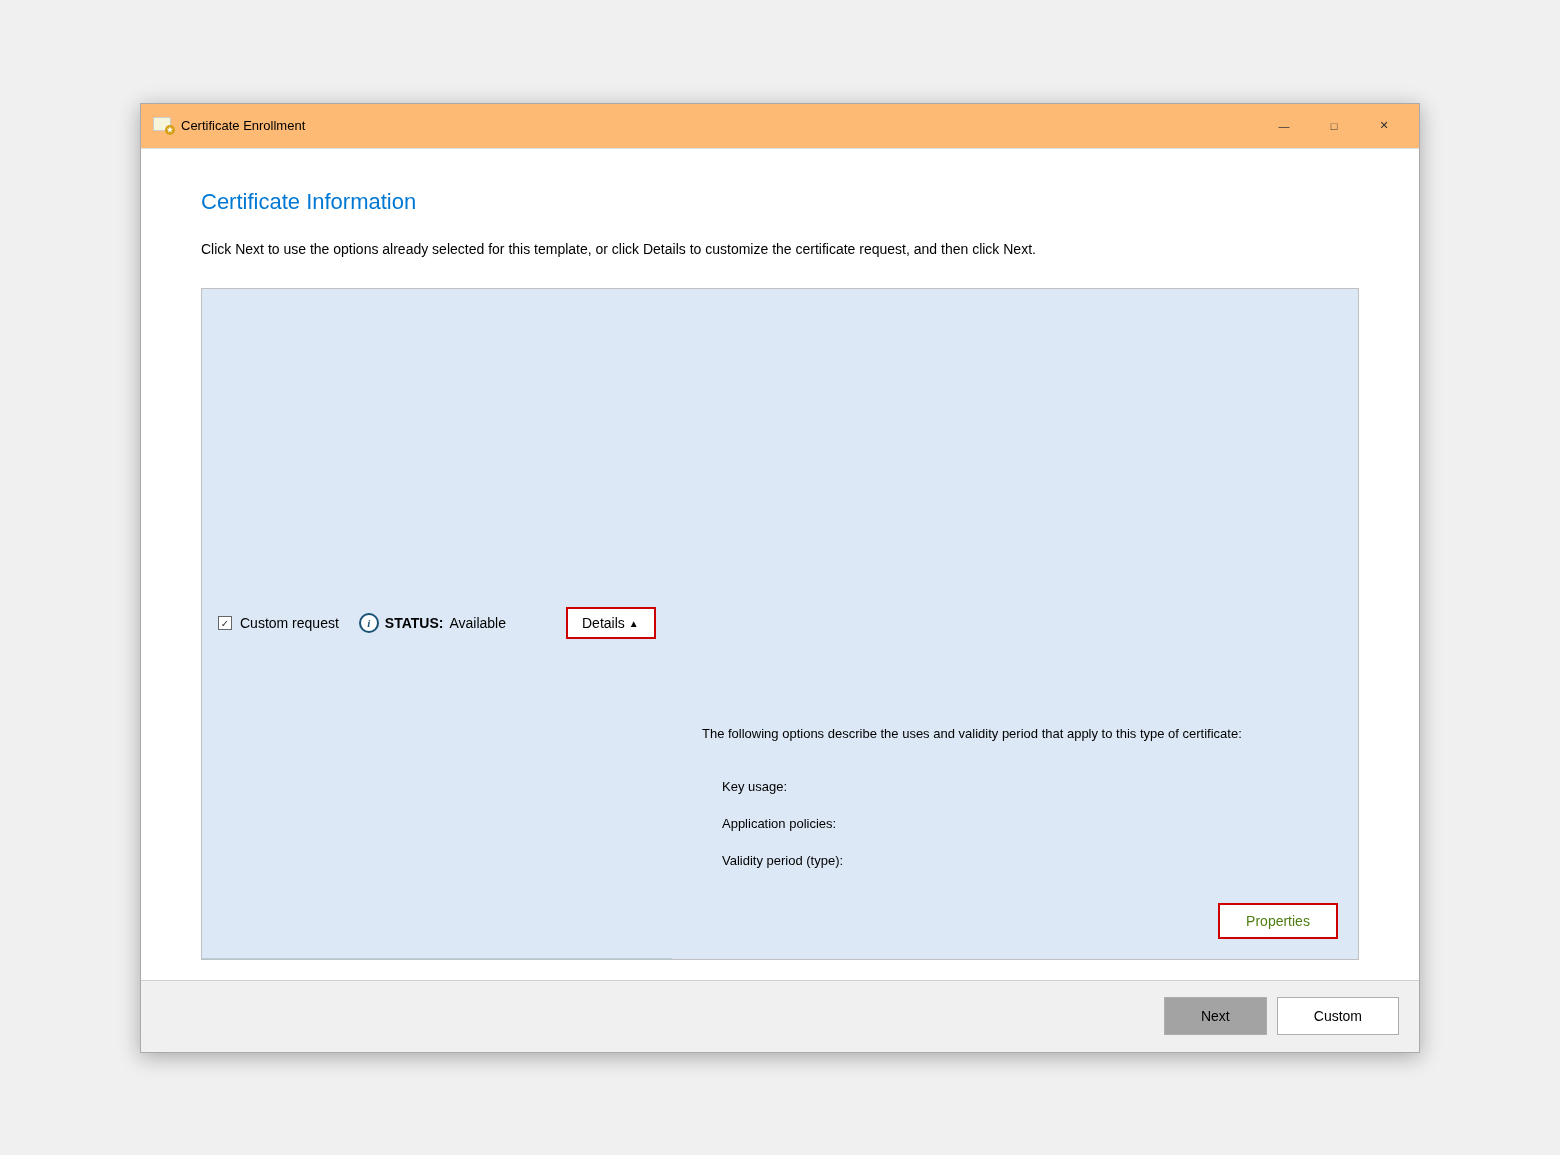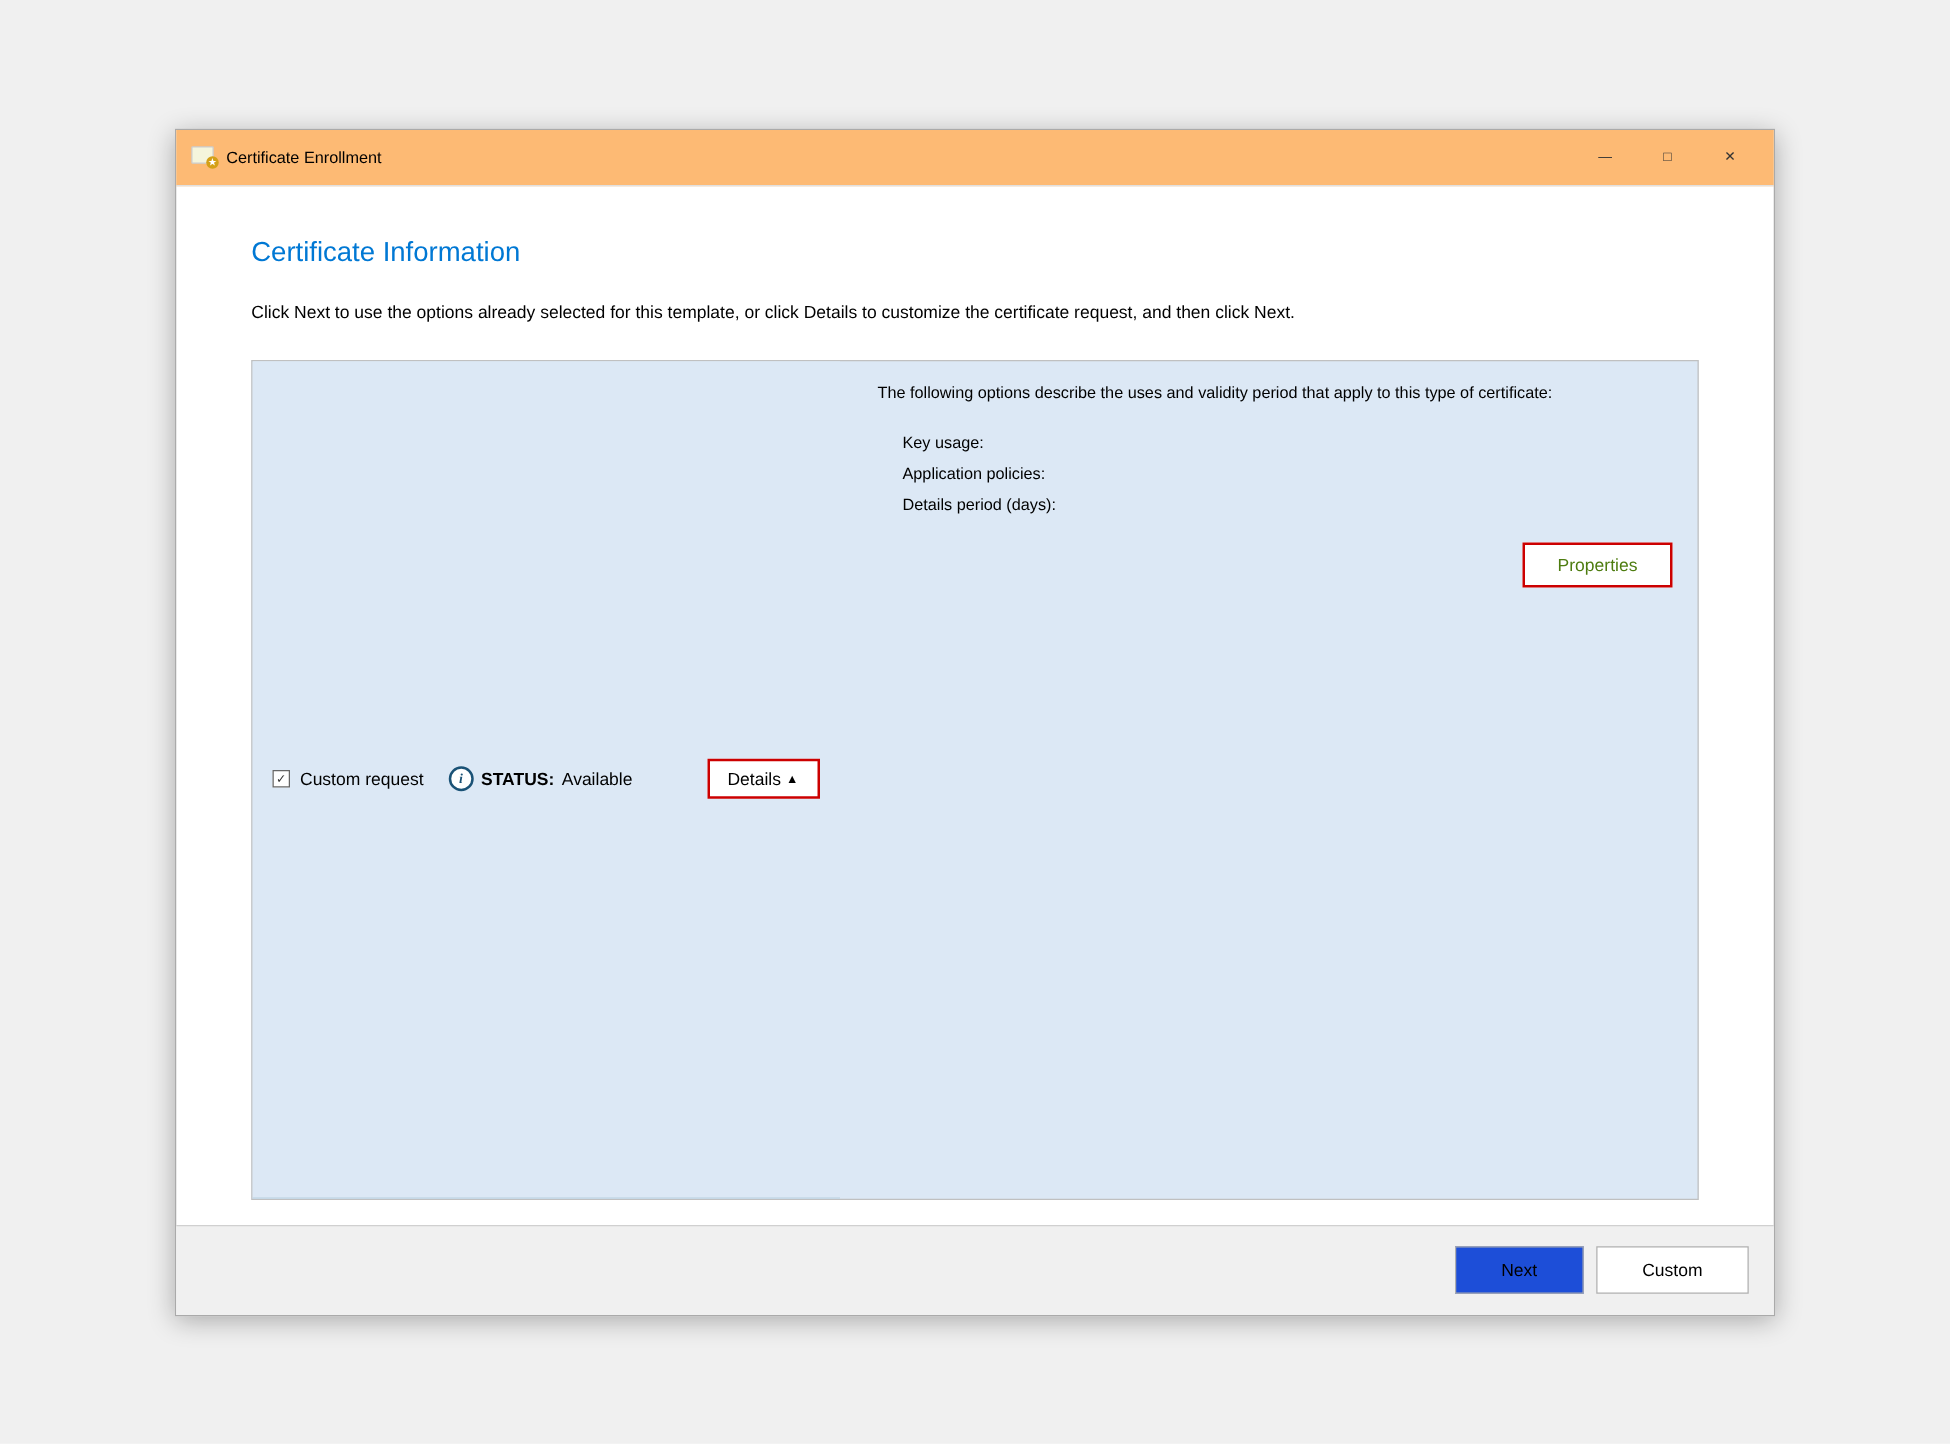--- a/index.html
+++ b/index.html
@@ -227,21 +227,22 @@
     .chevron-up {
       font-size: 10px;
       margin-top: 1px;
     }
 
     .cert-panel-body {
       padding: 16px 20px 20px 30px;
       flex: 1;
       display: flex;
       flex-direction: column;
-      gap: 4px;
+      gap: 16px;
+      justify-content: flex-end;
     }
 
     .panel-description {
       font-size: 13px;
       color: #000;
       margin-bottom: 16px;
       line-height: 1.4;
     }
 
     .info-row {
@@ -282,21 +283,21 @@
       border: 1px solid #adadad;
       background: white;
       padding: 10px 36px;
       cursor: pointer;
       font-size: 14px;
       color: #000;
       min-width: 100px;
     }
 
     .bottom-btn.primary {
-      background: #1d4ed8;
+      background: #a3a3a3;
     }
   </style>
 </head>
 <body>
 
 <div class="window">
 
   <div class="title-bar">
     <div class="title-bar-left">
       <div class="title-bar-icon">
@@ -335,21 +336,21 @@
         <button class="details-btn">
           <span>Details</span>
           <span class="chevron-up">▲</span>
         </button>
       </div>
 
       <div class="cert-panel-body">
         <p class="panel-description">The following options describe the uses and validity period that apply to this type of certificate:</p>
         <div class="info-row">Key usage:</div>
         <div class="info-row">Application policies:</div>
-        <div class="info-row">Details period (days):</div>
+        <div class="info-row">Validity period (type):</div>
 
         <div class="properties-row">
           <button class="properties-btn">Properties</button>
         </div>
       </div>
     </div>
   </div>
 
   <div class="bottom-bar">
     <button class="bottom-btn primary">Next</button>

